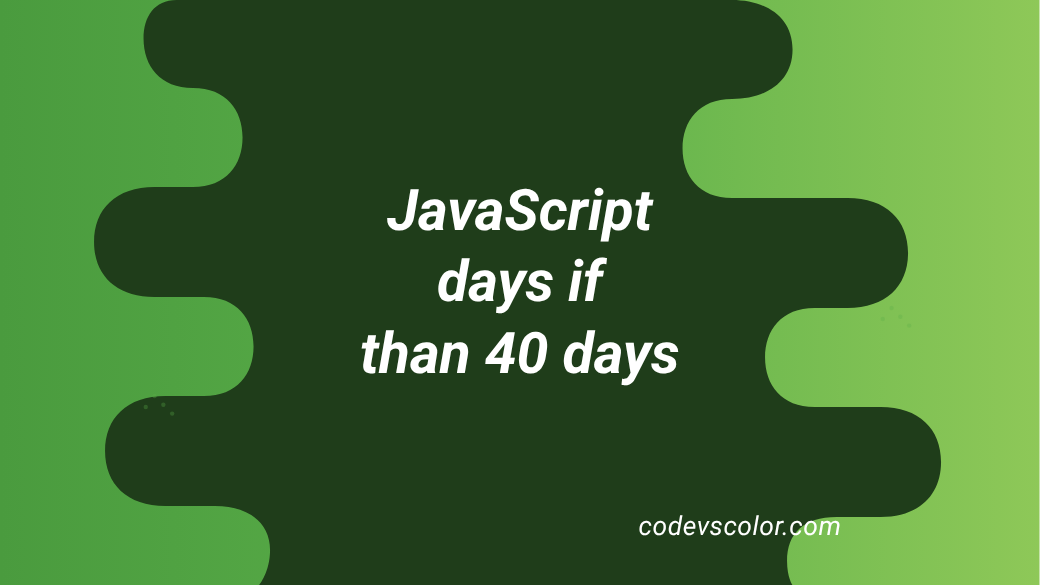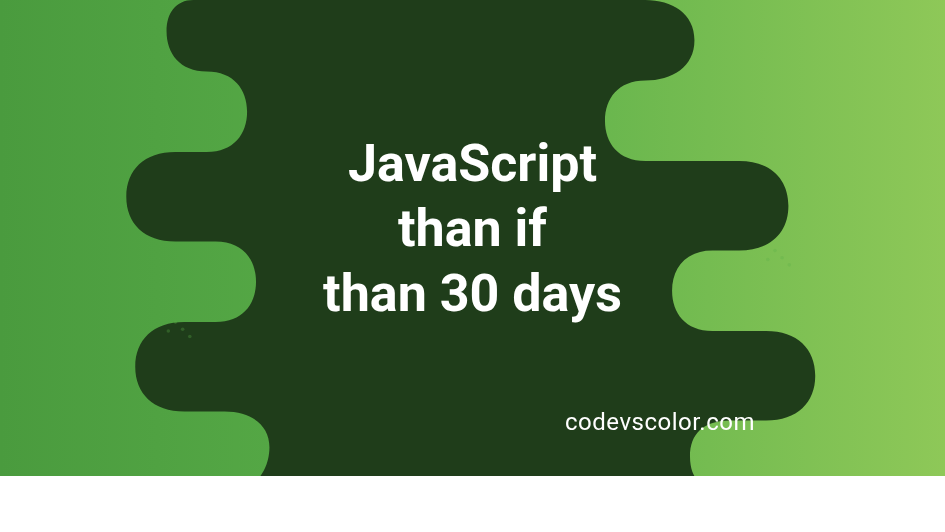--- a/index.html
+++ b/index.html
@@ -10,24 +10,25 @@
     
     body {
       width: 945px;
       height: 532px;
       overflow: hidden;
       font-family: -apple-system, BlinkMacSystemFont, 'Segoe UI', Roboto, Helvetica, Arial, sans-serif;
     }
     
     .banner {
       width: 945px;
-      height: 476px;
+      height: 532px;
       position: relative;
       background: linear-gradient(90deg, #4a9b3e 0%, #5cb04a 50%, #8ec858 100%);
       overflow: hidden;
+      font-style: italic;
     }
     
     .blob-container {
       position: absolute;
       top: 0;
       left: 0;
       width: 100%;
       height: 100%;
     }
     
@@ -49,21 +50,21 @@
       font-size: 52px;
       font-weight: 700;
       text-align: center;
       line-height: 1.25;
       white-space: nowrap;
     }
     
     .watermark {
       position: absolute;
       bottom: 40px;
-      right: 190px;
+      right: 180px;
       color: #ffffff;
       font-size: 24px;
       font-weight: 400;
       letter-spacing: 0.5px;
     }
   </style>
 </head>
 <body>
 
 <div class="banner">
@@ -113,18 +114,18 @@
       <circle cx="132" cy="370" r="2" fill="#5cb04a" opacity="0.3"></circle>
       <circle cx="810" cy="280" r="2" fill="#5cb04a" opacity="0.3"></circle>
       <circle cx="818" cy="288" r="2" fill="#5cb04a" opacity="0.3"></circle>
       <circle cx="826" cy="296" r="2" fill="#5cb04a" opacity="0.3"></circle>
       <circle cx="802" cy="290" r="2" fill="#5cb04a" opacity="0.3"></circle>
     </svg>
   </div>
 
   <div class="title">
     <div>JavaScript</div>
-    <div>than if</div>
-    <div>than 30 days</div>
+    <div>days if</div>
+    <div>than 40 days</div>
   </div>
 
   <div class="watermark">codevscolor.com</div>
 </div>
 
 </body></html>

